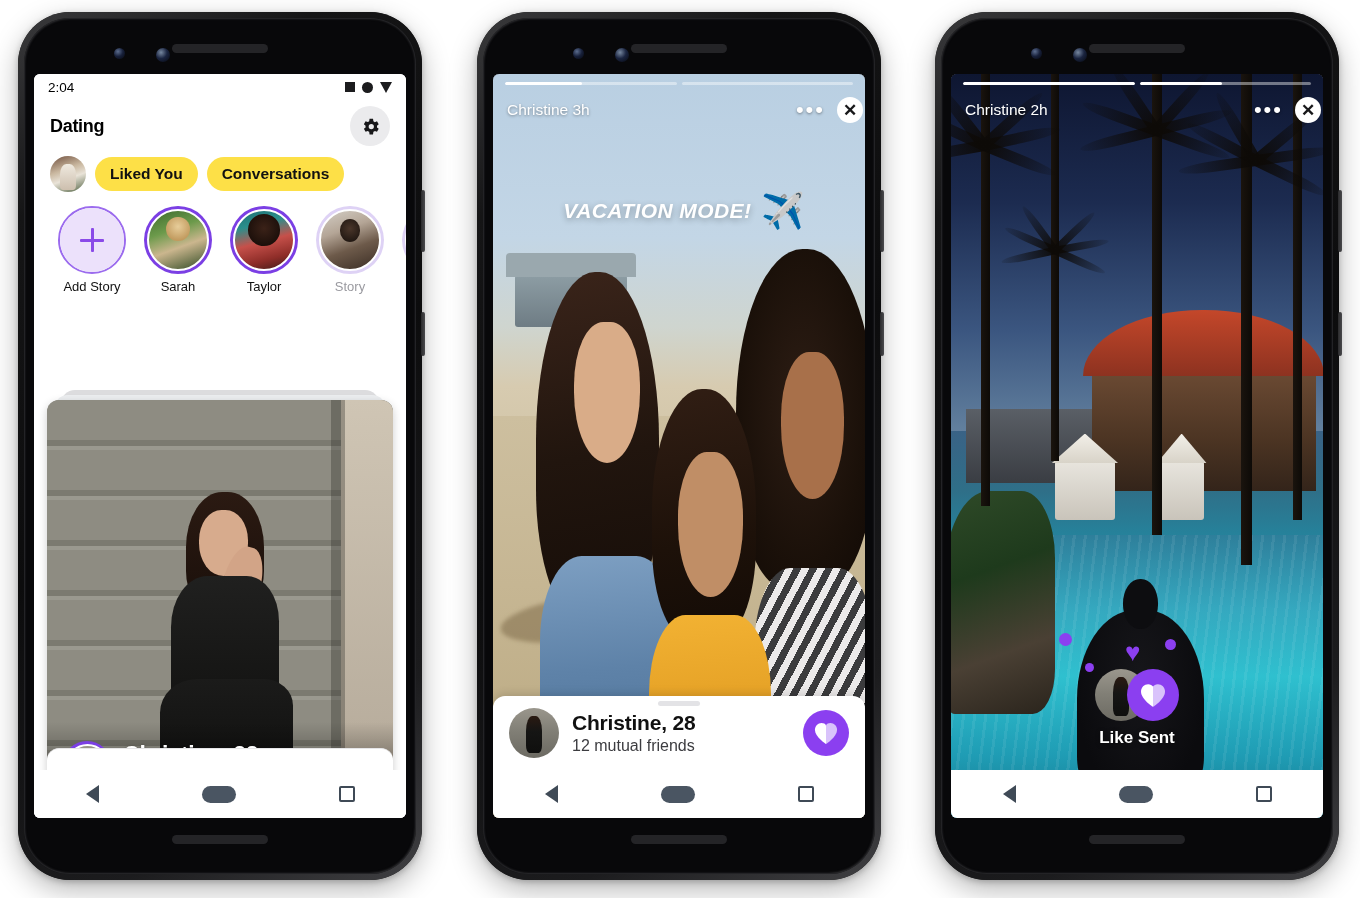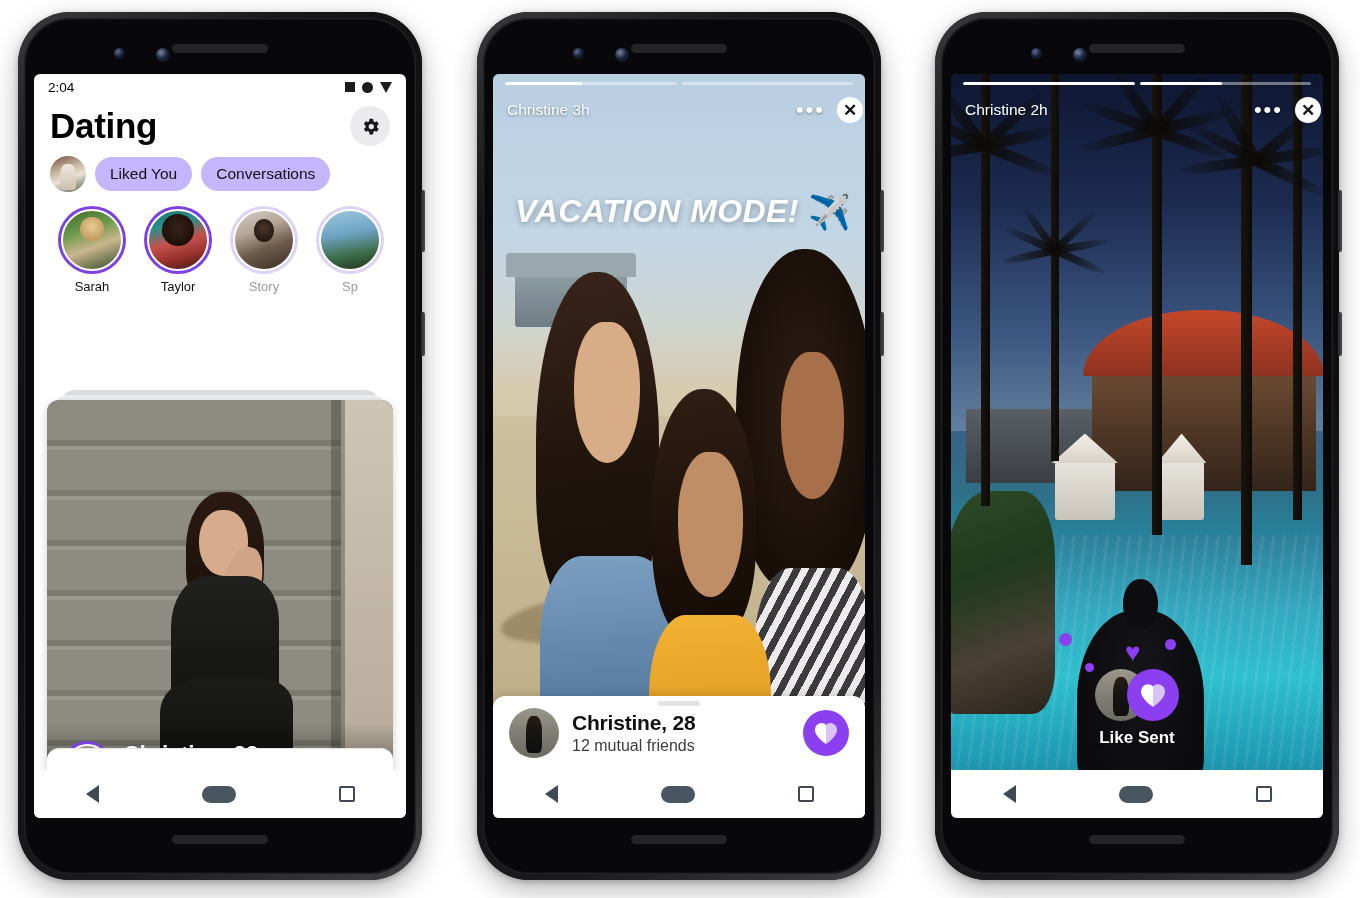--- a/index.html
+++ b/index.html
@@ -84,51 +84,51 @@
     content:""; position:absolute; left: -11px; top: -6px;
     width: 0; height: 0;
     border-top: 6px solid transparent;
     border-bottom: 6px solid transparent;
     border-right: 9px solid #ffffff;
   }
   .nav-home { width: 34px; height: 17px; border-radius: 9px; background: #4a5562; }
   .nav-recent { width: 16px; height: 16px; border: 2.4px solid #3f4a56; border-radius: 2px; }
 
   
-  .p1-app { position: absolute; inset: 0; background: #fff; border-radius: 14px; }
+  .p1-app { position: absolute; inset: 0; background: #fff; }
   .statusbar {
     height: 26px; display: flex; align-items: center;
     justify-content: space-between; padding: 0 14px;
     font-size: 13.5px; color: #000; font-weight: 500;
   }
   .sb-icons { display: flex; align-items: center; gap: 7px; }
   .sb-sq { width: 10px; height: 10px; background: #1c1c1e; }
   .sb-ci { width: 11px; height: 11px; border-radius: 50%; background: #1c1c1e; }
   .sb-tr { width: 0; height: 0; border-left: 6.5px solid transparent;
     border-right: 6.5px solid transparent; border-top: 11px solid #1c1c1e; }
 
   .app-header {
     display: flex; align-items: center; justify-content: space-between;
     padding: 6px 16px 2px 16px;
   }
-  .app-title { font-size: 35px; font-weight: bold; color: #000; letter-spacing: -0.3px; }
+  .app-title { font-size: 18px; font-weight: bold; color: #000; letter-spacing: -0.3px; }
   .gear-btn {
     width: 40px; height: 40px; border-radius: 50%;
     background: #ebebed; display: flex; align-items: center; justify-content: center;
   }
 
   .chip-row { display: flex; align-items: center; gap: 9px; padding: 8px 16px 6px 16px; }
   .chip-avatar { width: 36px; height: 36px; border-radius: 50%; flex: 0 0 auto;
     background: linear-gradient(160deg,#6d4c3a 0%, #c9b79f 38%, #e9e3d8 60%, #4f6040 100%);
     overflow:hidden; position: relative; }
   .chip-avatar::after { content:""; position:absolute; left:28%; top:22%; width:44%; height:72%;
     background: linear-gradient(180deg,#efe9df,#cdbfae); border-radius: 40% 40% 18% 18%; }
   .chip {
-    background: #c4b5fd; border-radius: 18px;
-    padding: 8px 15px; font-size: 15.5px; font-weight: normal; color: #111;
+    background: #fde047; border-radius: 18px;
+    padding: 8px 15px; font-size: 15.5px; font-weight: bold; color: #111;
     white-space: nowrap;
   }
 
   .story-row {
     display: flex; gap: 14px; padding: 8px 0 6px 22px;
     overflow: hidden;
   }
   .story { width: 72px; flex: 0 0 auto; text-align: center; }
   .story-ring {
     width: 68px; height: 68px; border-radius: 50%;
@@ -293,23 +293,24 @@
   .g3 .g-face { left: 30%; top: 18%; width: 42%; height: 26%; background: #a8704a; }
   .g3 .g-body { left: 12%; top: 56%; width: 80%; height: 48%;
     background: repeating-linear-gradient(118deg,#eceaea 0 7px, #3b3b3d 7px 14px); }
 
   
   .vac {
     position: absolute; left: 6%; top: 16%; z-index: 20;
     display: flex; align-items: center; gap: 10px;
   }
   .vac-text {
-    color: #fff; font-size: 32px; font-weight: bold; font-style: italic;
+    color: #fff; font-size: 21px; font-weight: bold; font-style: italic;
     letter-spacing: 0.4px;
     text-shadow: 0 2px 6px rgba(0,0,0,0.30);
+    margin-left: 48px;
   }
   .vac-emoji { font-size: 35px; line-height: 1; }
 
   
   .story-bottom-card {
     position: absolute; left: 0; right: 0; bottom: 48px; height: 74px;
     background: #fff; border-radius: 12px 12px 0 0; z-index: 25;
     display: flex; align-items: center; gap: 13px; padding: 0 16px;
     box-shadow: 0 -2px 10px rgba(0,0,0,0.14);
   }
@@ -418,20 +419,28 @@
           </div>
         </div>
 
         <div class="chip-row">
           <div class="chip-avatar"></div>
           <div class="chip">Liked You</div>
           <div class="chip">Conversations</div>
         </div>
 
         <div class="story-row">
+          <div class="story">
+            <div class="story-ring add">
+              <div class="story-img">
+                <span class="plus"></span>
+              </div>
+            </div>
+            <div class="story-name">Add Story</div>
+          </div>
 
           <div class="story">
             <div class="story-ring">
               <div class="story-img th-sarah"></div>
             </div>
             <div class="story-name">Sarah</div>
           </div>
 
           <div class="story">
             <div class="story-ring">

